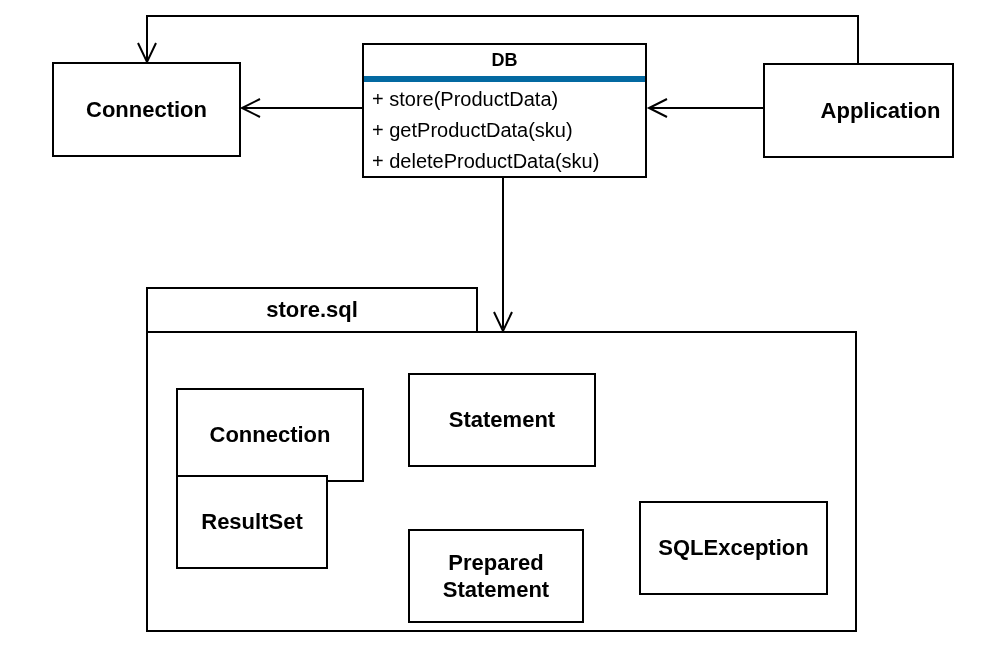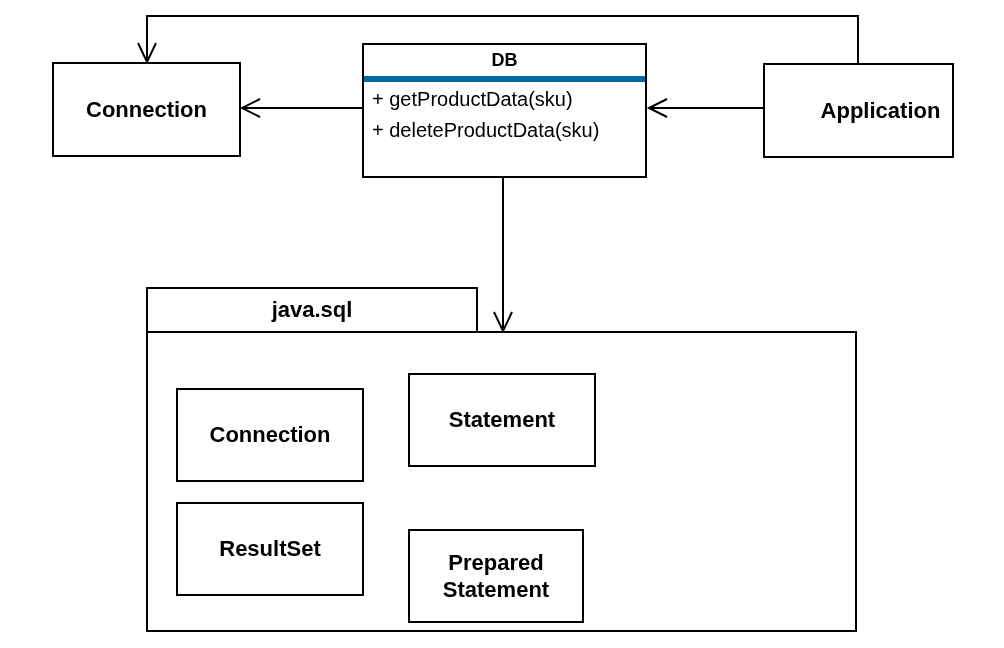--- a/index.html
+++ b/index.html
@@ -92,43 +92,47 @@
 
   <div class="box label-box" style="left:52px; top:62px; width:189px; height:95px;">
     <span>Connection</span>
   </div>
 
   <div class="box db-box" style="left:362px; top:43px; width:285px; height:135px;">
     <div class="db-header">
       <span>DB</span>
     </div>
     <div class="db-methods">
+      <div class="db-method">+ store(ProductData)</div>
       <div class="db-method">+ getProductData(sku)</div>
       <div class="db-method">+ deleteProductData(sku)</div>
     </div>
   </div>
 
   <div class="box label-box" style="left:763px; top:63px; width:191px; height:95px;padding-left:44px;">
     <span>Application</span>
   </div>
 
   <div class="box package-tab" style="left:146px; top:287px; width:332px; height:44px;">
-    <span>java.sql</span>
+    <span>store.sql</span>
   </div>
 
   <div class="box package-body" style="left:146px; top:331px; width:711px; height:301px;"></div>
 
   <div class="box label-box" style="left:176px; top:373px; width:188px; height:94px;margin-top:15px;">
     <span>Connection</span>
   </div>
   <div class="box label-box" style="left:408px; top:373px; width:188px; height:94px;">
     <span>Statement</span>
   </div>
 
-  <div class="box label-box" style="left:176px; top:502px; width:188px; height:94px;">
+  <div class="box label-box" style="left:176px; top:475px; width:152px; height:94px;">
     <span>ResultSet</span>
   </div>
   <div class="box label-box" style="left:408px; top:529px; width:176px; height:94px;">
     <span>Prepared
 Statement</span>
   </div>
+  <div class="box label-box" style="left:639px; top:501px; width:189px; height:94px;">
+    <span>SQLException</span>
+  </div>
 
 </div>
 
 </body></html>

